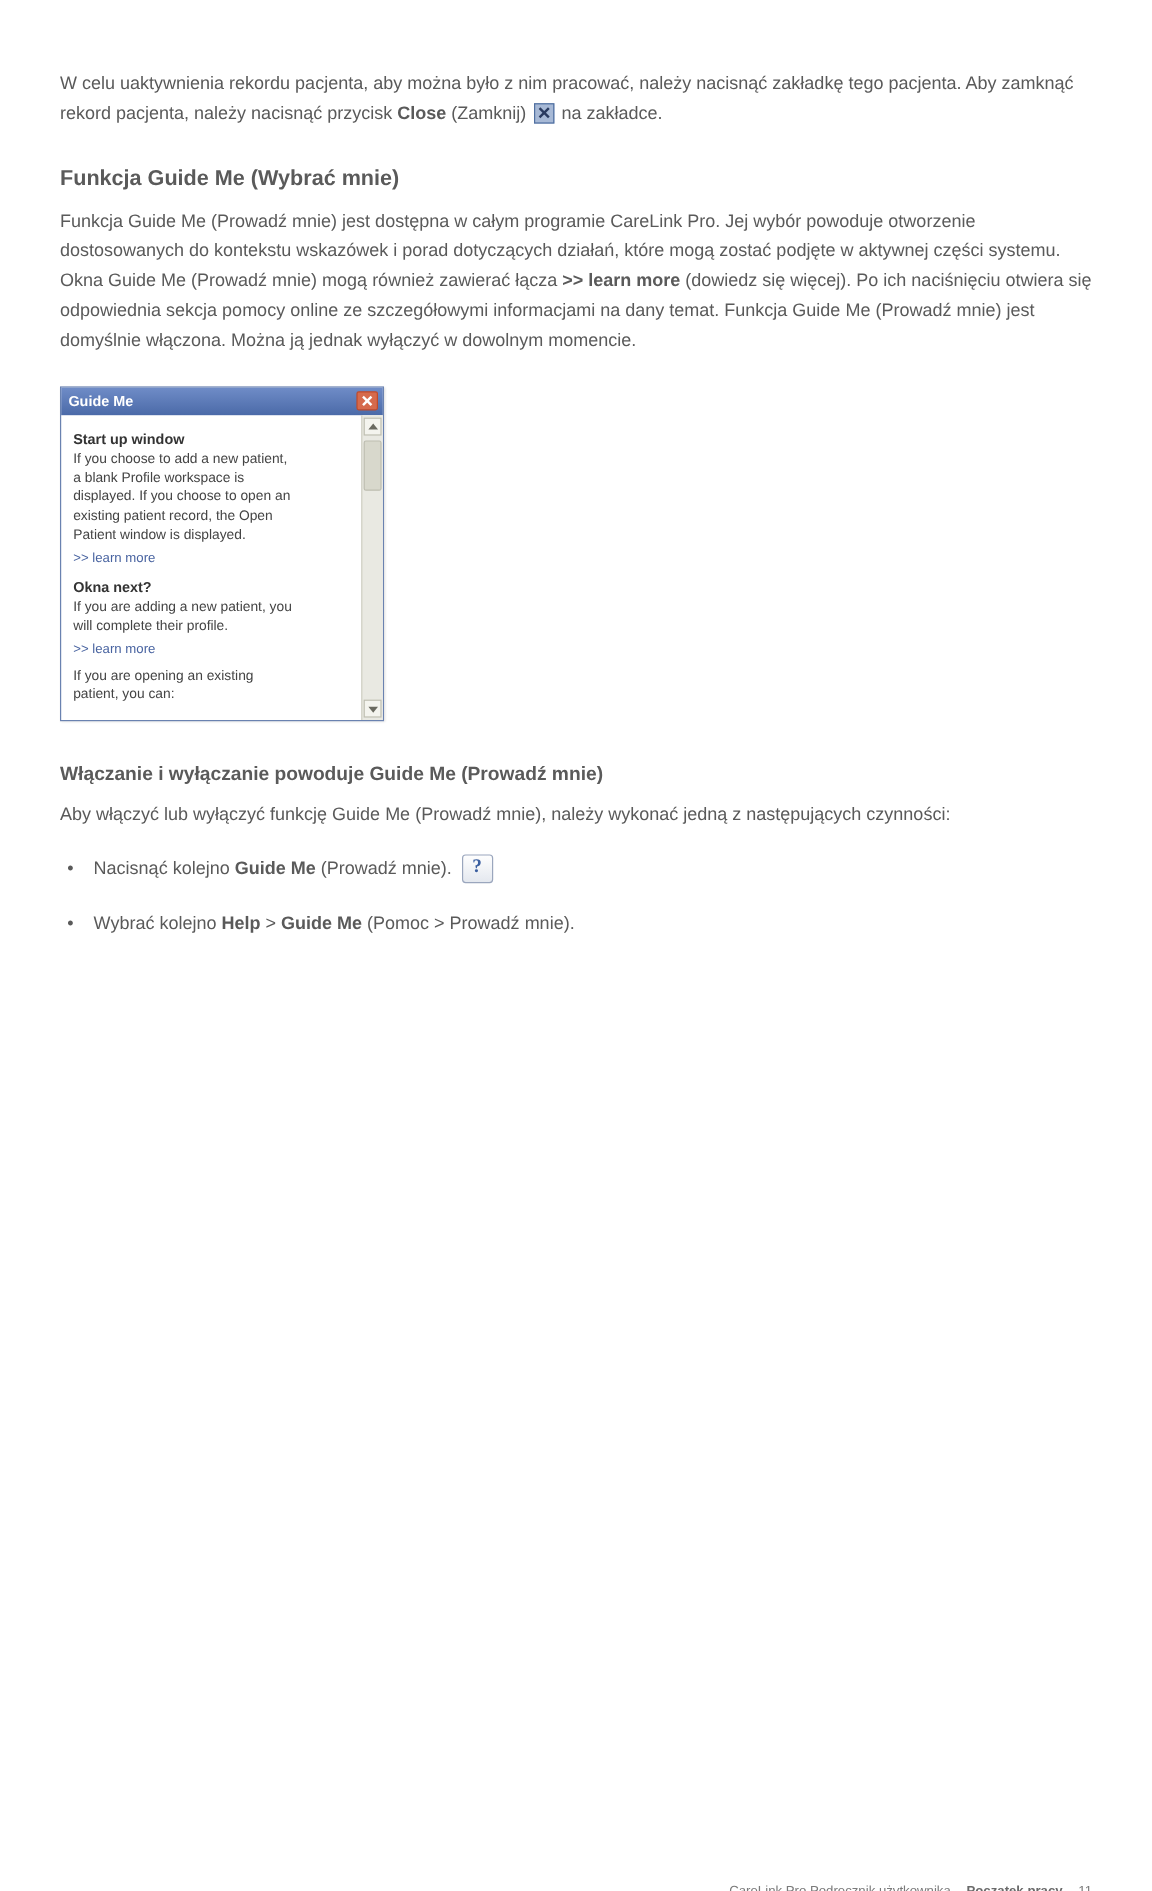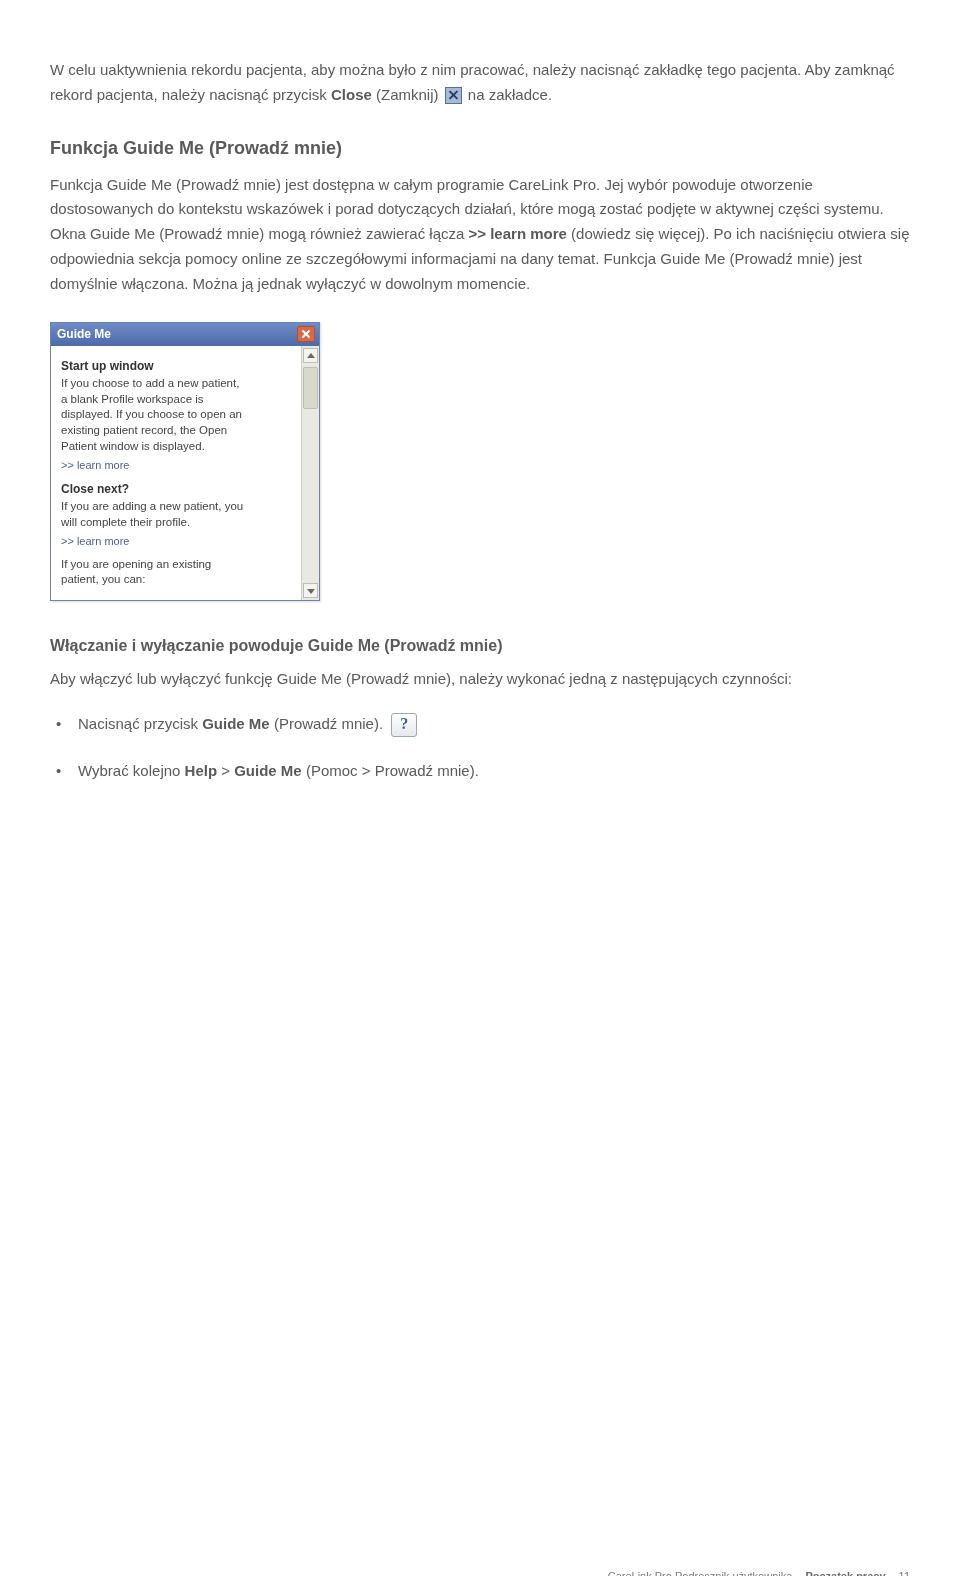--- a/index.html
+++ b/index.html
@@ -218,57 +218,57 @@
 </style>
 </head>
 <body>
 
 <div class="page">
 
   <p class="para">
     <span>W celu uaktywnienia rekordu pacjenta, aby można było z nim pracować, należy nacisnąć zakładkę tego pacjenta. Aby zamknąć rekord pacjenta, należy nacisnąć przycisk </span><span class="bold">Close</span><span> (Zamknij) </span><span class="close-icon"></span><span> na zakładce.</span>
   </p>
 
-  <h2 class="heading">Funkcja Guide Me (Prowadź mnie)</h2>
+  <h2 class="heading">Funkcja Guide Me (Wybrać mnie)</h2>
 
   <p class="para">
     <span>Funkcja Guide Me (Prowadź mnie) jest dostępna w całym programie CareLink Pro. Jej wybór powoduje otworzenie dostosowanych do kontekstu wskazówek i porad dotyczących działań, które mogą zostać podjęte w aktywnej części systemu. Okna Guide Me (Prowadź mnie) mogą również zawierać łącza </span><span class="bold">&gt;&gt; learn more</span><span> (dowiedz się więcej). Po ich naciśnięciu otwiera się odpowiednia sekcja pomocy online ze szczegółowymi informacjami na dany temat. Funkcja Guide Me (Prowadź mnie) jest domyślnie włączona. Można ją jednak wyłączyć w dowolnym momencie.</span>
   </p>
 
   <div class="guideme-panel">
     <div class="guideme-title">
       <span>Guide Me</span>
       <span class="panel-close"></span>
     </div>
     <div class="guideme-body-wrap">
       <div class="guideme-body">
         <div class="sec-title">Start up window</div>
         <div class="sec-text">If you choose to add a new patient, a blank Profile workspace is displayed. If you choose to open an existing patient record, the Open Patient window is displayed.</div>
         <div class="learn-link">&gt;&gt; learn more</div>
-        <div class="sec-title">Close next?</div>
+        <div class="sec-title">Okna next?</div>
         <div class="sec-text">If you are adding a new patient, you will complete their profile.</div>
         <div class="learn-link">&gt;&gt; learn more</div>
         <div class="sec-text">If you are opening an existing patient, you can:</div>
       </div>
       <div class="gm-scroll">
         <div class="gm-arrow up"></div>
         <div class="gm-thumb"></div>
         <div class="gm-track"></div>
         <div class="gm-arrow down"></div>
       </div>
     </div>
   </div>
 
   <h3 class="subheading">Włączanie i wyłączanie powoduje Guide Me (Prowadź mnie)</h3>
 
   <p class="para">Aby włączyć lub wyłączyć funkcję Guide Me (Prowadź mnie), należy wykonać jedną z następujących czynności:</p>
 
   <ul class="bullets">
     <li>
-      <span>Nacisnąć przycisk </span><span class="bold">Guide Me</span><span> (Prowadź mnie). </span><span class="help-icon">?</span>
+      <span>Nacisnąć kolejno </span><span class="bold">Guide Me</span><span> (Prowadź mnie). </span><span class="help-icon">?</span>
     </li>
     <li>
       <span>Wybrać kolejno </span><span class="bold">Help</span><span> &gt; </span><span class="bold">Guide Me</span><span> (Pomoc &gt; Prowadź mnie).</span>
     </li>
   </ul>
 
   <div class="footer">
     <span>CareLink Pro Podręcznik użytkownika</span>
     <span class="sec">Początek pracy</span>
     <span class="pg">11</span>

